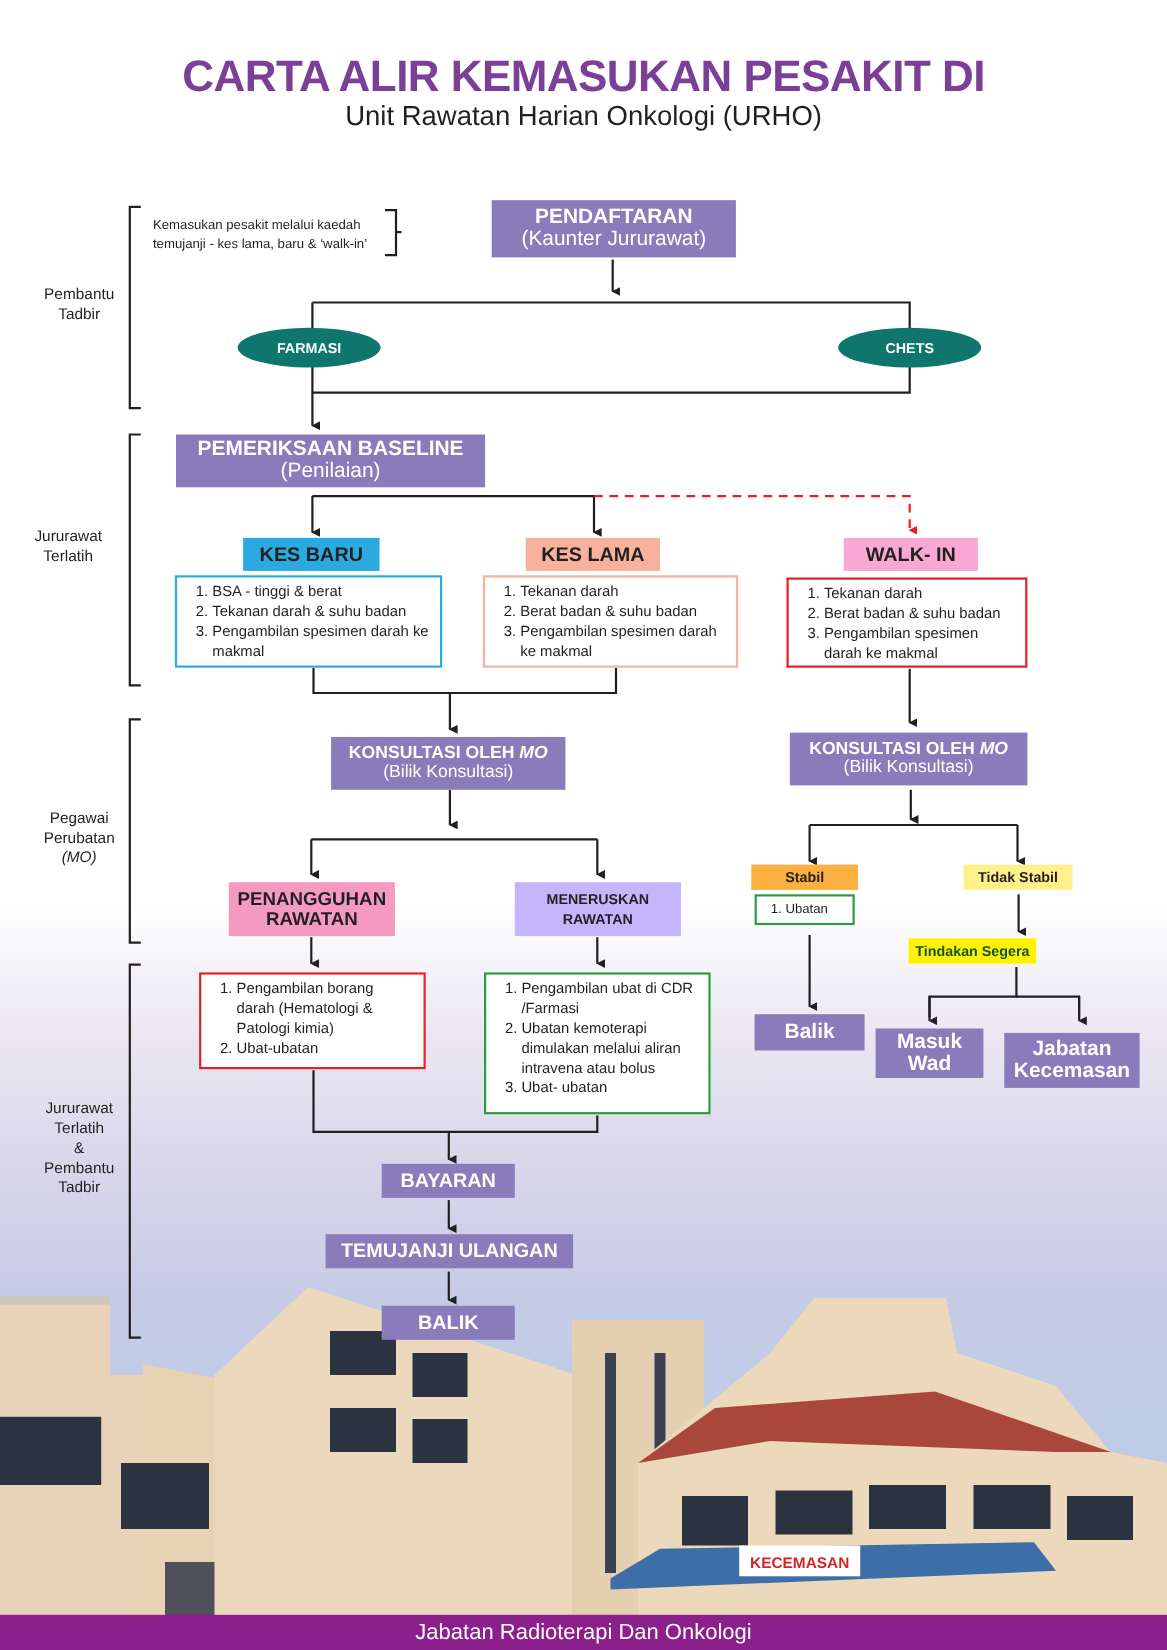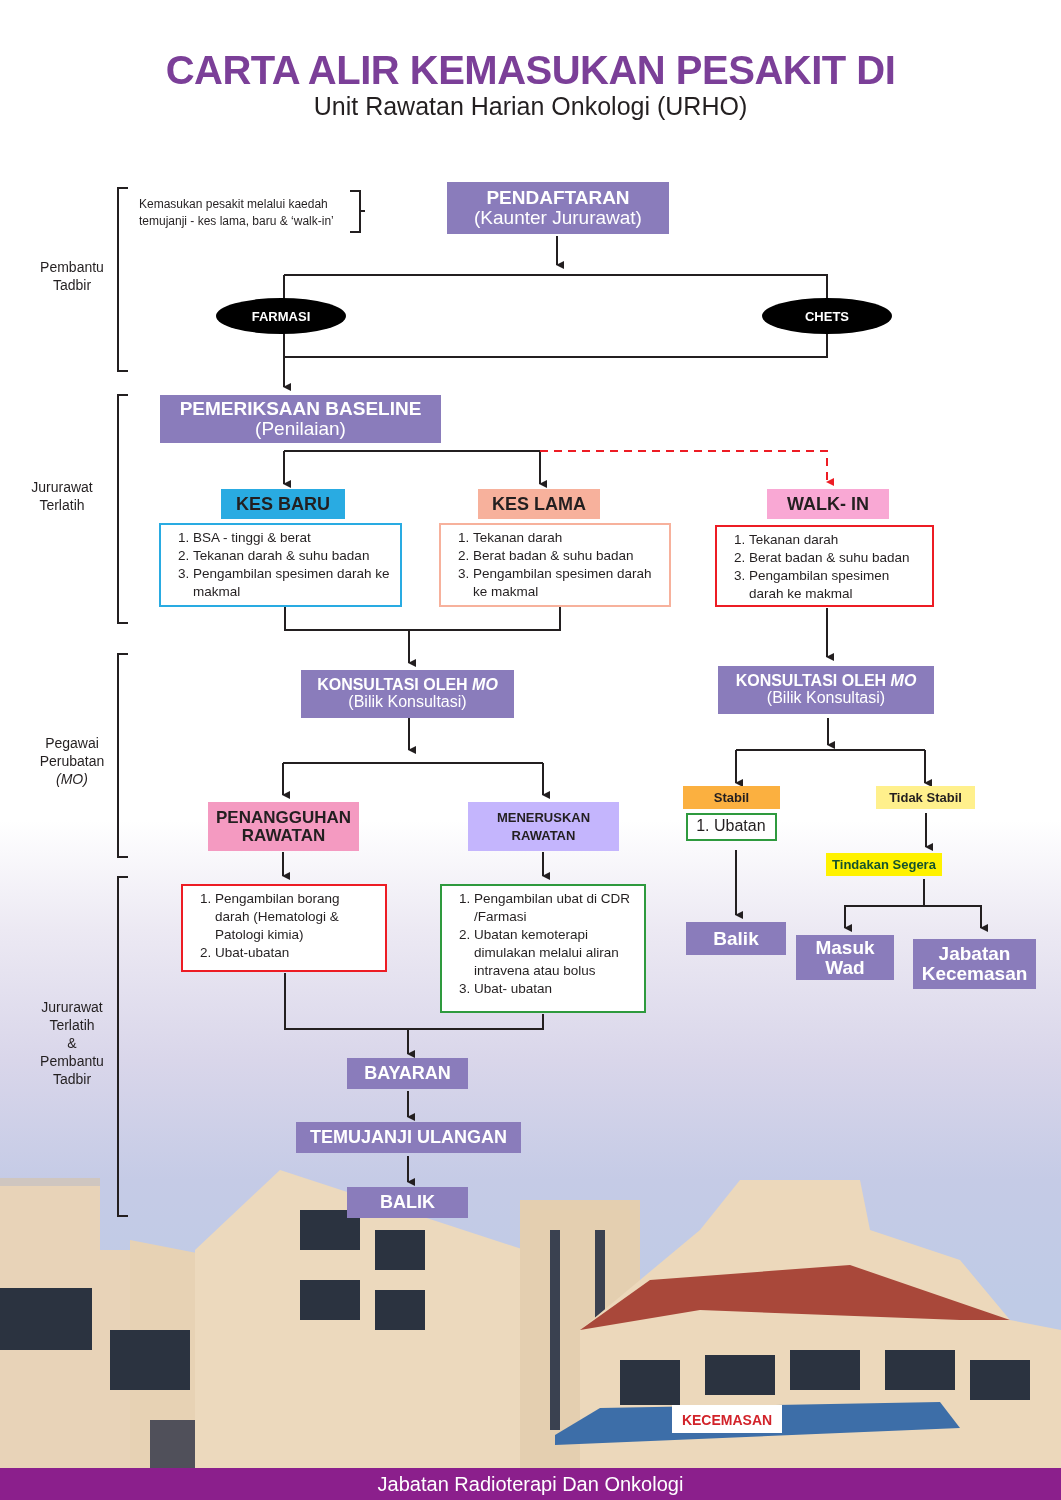--- a/index.html
+++ b/index.html
@@ -8,21 +8,21 @@
          background: linear-gradient(to bottom, #ffffff 0px, #ffffff 820px, #ece9f3 930px, #d9d6ea 1060px, #c5cbe6 1180px, #bfcbe6 1300px); }
   .abs { position:absolute; }
   .title { left:0; width:1061px; top:48px; text-align:center; font-size:40px; font-weight:bold; color:#7b3f98; letter-spacing:-0.5px; }
   .subtitle { left:0; width:1061px; top:92px; text-align:center; font-size:25px; color:#231f20; }
   .pbox { background:#8a7cbb; color:#fff; text-align:center; font-weight:bold; display:flex; flex-direction:column; justify-content:center; align-items:center; line-height:1.05; }
   .pbox .sub { font-weight:normal; }
   .lbl { text-align:center; font-size:14px; line-height:18px; }
   .list { background:#fff; font-size:13.5px; line-height:18px; padding:4px 8px 4px 10px; box-sizing:border-box; }
   .list ol { margin:0; padding-left:22px; }
   .hdr { display:flex; align-items:center; justify-content:center; font-weight:bold; }
-  .ellipse { background:#000000; color:#fff; border-radius:50%; display:flex; align-items:center; justify-content:center; font-weight:bold; font-size:13px; }
+  .ellipse { background:#0f766e; color:#fff; border-radius:50%; display:flex; align-items:center; justify-content:center; font-weight:bold; font-size:13px; }
   .footer { left:0; top:1468px; width:1061px; height:32px; background:#8b1f8c; color:#ffffff; font-size:20px; text-align:center; line-height:32px; }
   svg.lines { position:absolute; left:0; top:0; }
 </style>
 </head>
 <body>
 
 <svg class="abs" style="left:0;top:1170px" width="1061" height="300" viewBox="0 0 1061 300">
   <rect x="0" y="0" width="1061" height="300" fill="none"></rect>
 
   <polygon points="0,10 100,10 100,80 135,80 135,300 0,300" fill="#e8d3b8"></polygon>
@@ -225,21 +225,21 @@
   <ol>
     <li>Pengambilan ubat di CDR /Farmasi</li>
     <li>Ubatan kemoterapi dimulakan melalui aliran intravena atau bolus</li>
     <li>Ubat- ubatan</li>
   </ol>
 </div>
 
 <div class="abs hdr" style="left:683px;top:786px;width:97px;height:23px;background:#fbb040;font-size:13px;">
   <span>Stabil</span>
 </div>
-<div class="abs list" style="left:686px;top:813px;width:91px;height:28px;border:2px solid #2e9a3e;padding:2px 4px;font-size:16px;">
+<div class="abs list" style="left:686px;top:813px;width:91px;height:28px;border:2px solid #2e9a3e;padding:2px 4px;font-size:12px;">
   <ol>
     <li>Ubatan</li>
   </ol>
 </div>
 
 <div class="abs hdr" style="left:876px;top:786px;width:99px;height:23px;background:#fff08c;font-size:13px;">
   <span>Tidak Stabil</span>
 </div>
 <div class="abs hdr" style="left:826px;top:853px;width:116px;height:23px;background:#fff200;color:#14532d;font-size:13px;">
   <span>Tindakan Segera</span>

